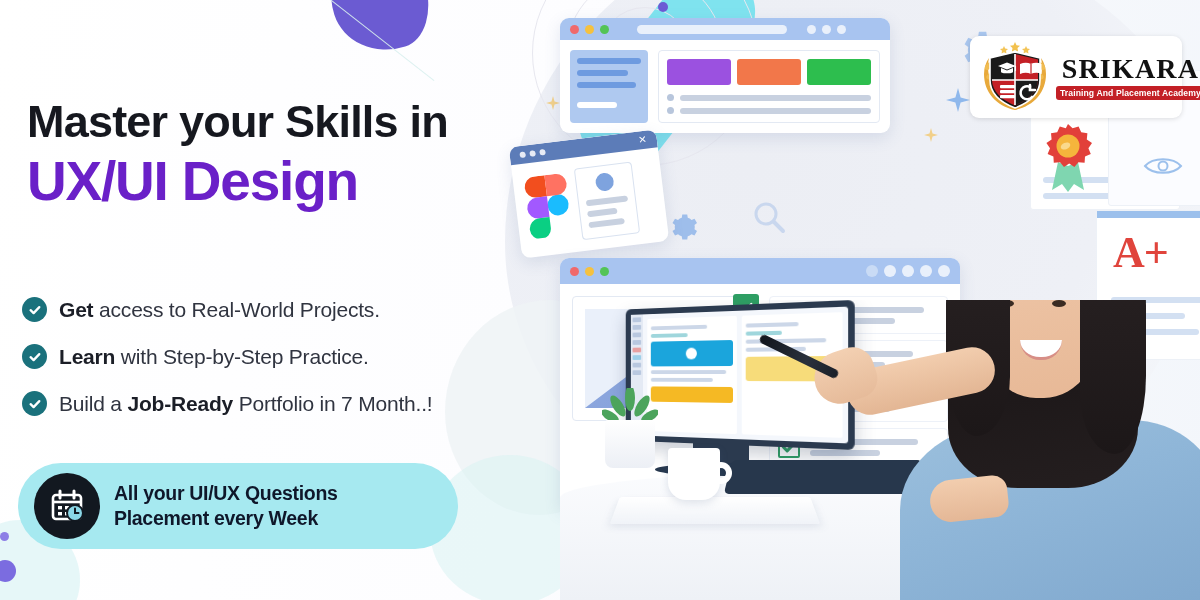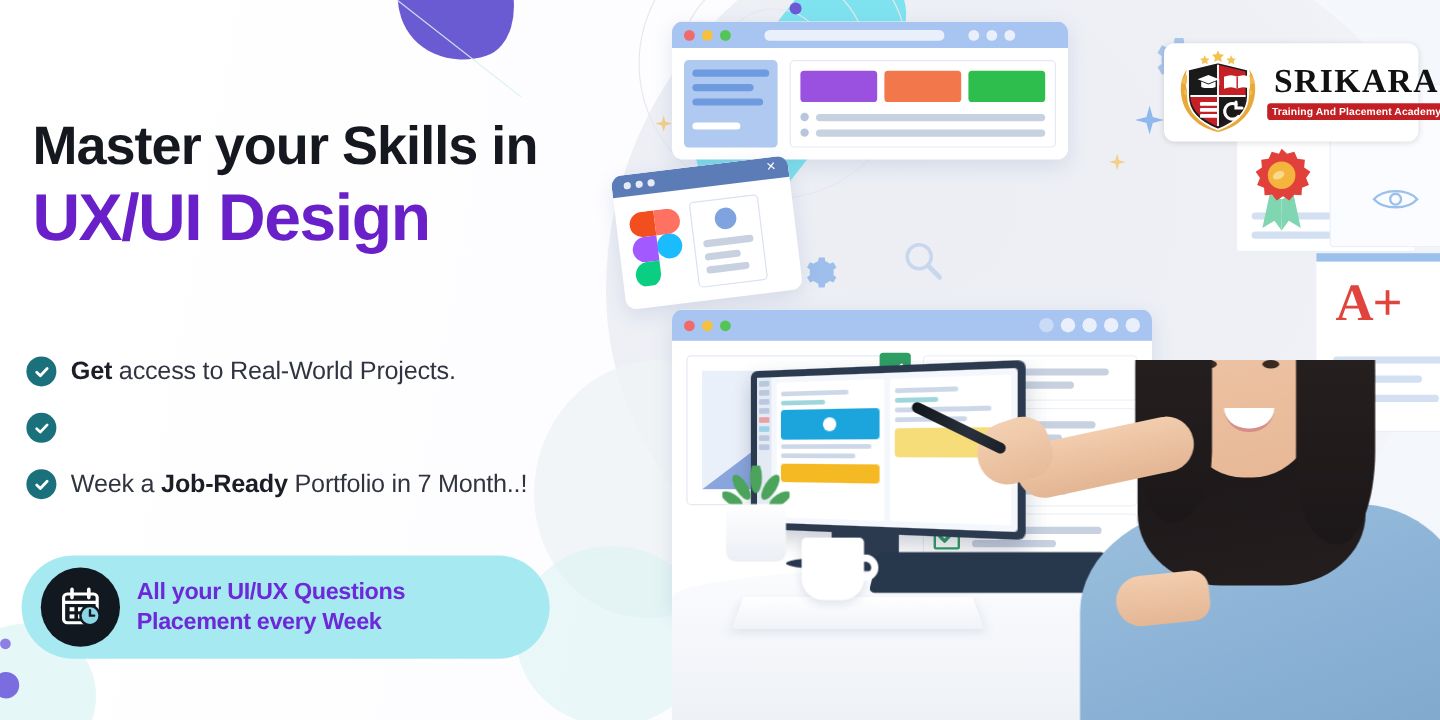--- a/index.html
+++ b/index.html
@@ -131,21 +131,21 @@
     height: 86px; width: 440px;
     background: #a6e9f0; border-radius: 43px;
     display: flex; align-items: center; padding-left: 16px; gap: 14px;
   }
   .pill-icon {
     width: 66px; height: 66px; border-radius: 50%;
     background: #121820; flex: 0 0 66px;
     display: flex; align-items: center; justify-content: center;
   }
   .pill-text {
-    font-size: 19.5px; font-weight: 700; color: #6d28d9;
+    font-size: 19.5px; font-weight: 700; color: #0f172a;
     line-height: 1.28; letter-spacing: -0.3px;
   }
 
   
   .logo-box {
     position: absolute; right: 18px; top: 36px;
     width: 212px; height: 82px;
     background: #ffffff; border-radius: 9px;
     box-shadow: 0 1px 5px rgba(0,0,0,.13);
     display: flex; align-items: center; padding: 0 6px;
@@ -367,29 +367,30 @@
         </span>
         <span class="bullet-text"><b>Get</b><span> access to Real-World Projects.</span></span>
       </div>
 
       <div class="bullet">
         <span class="check-circle">
           <svg width="14" height="14" viewBox="0 0 14 14">
               <path d="M2.6 7.2 L5.6 10.1 L11.3 4.1" stroke="#ffffff" stroke-width="2.3" fill="none" stroke-linecap="round" stroke-linejoin="round"></path>
             </svg>
         </span>
+        <span class="bullet-text"><b>Learn</b><span> with Step-by-Step Practice.</span></span>
       </div>
 
       <div class="bullet">
         <span class="check-circle">
           <svg width="14" height="14" viewBox="0 0 14 14">
               <path d="M2.6 7.2 L5.6 10.1 L11.3 4.1" stroke="#ffffff" stroke-width="2.3" fill="none" stroke-linecap="round" stroke-linejoin="round"></path>
             </svg>
         </span>
-        <span class="bullet-text"><span>Week a </span><b>Job-Ready</b><span> Portfolio in 7 Month..!</span></span>
+        <span class="bullet-text"><span>Build a </span><b>Job-Ready</b><span> Portfolio in 7 Month..!</span></span>
       </div>
 
     </div>
 
     <div class="pill">
       <span class="pill-icon">
         <svg width="40" height="40" viewBox="0 0 40 40">
           <rect x="6" y="9" width="28" height="24" rx="3" fill="none" stroke="#ffffff" stroke-width="2.6"></rect>
           <path d="M6 16 H34" stroke="#ffffff" stroke-width="2.6"></path>
           <path d="M13 5 V12 M27 5 V12" stroke="#ffffff" stroke-width="3" stroke-linecap="round"></path>

